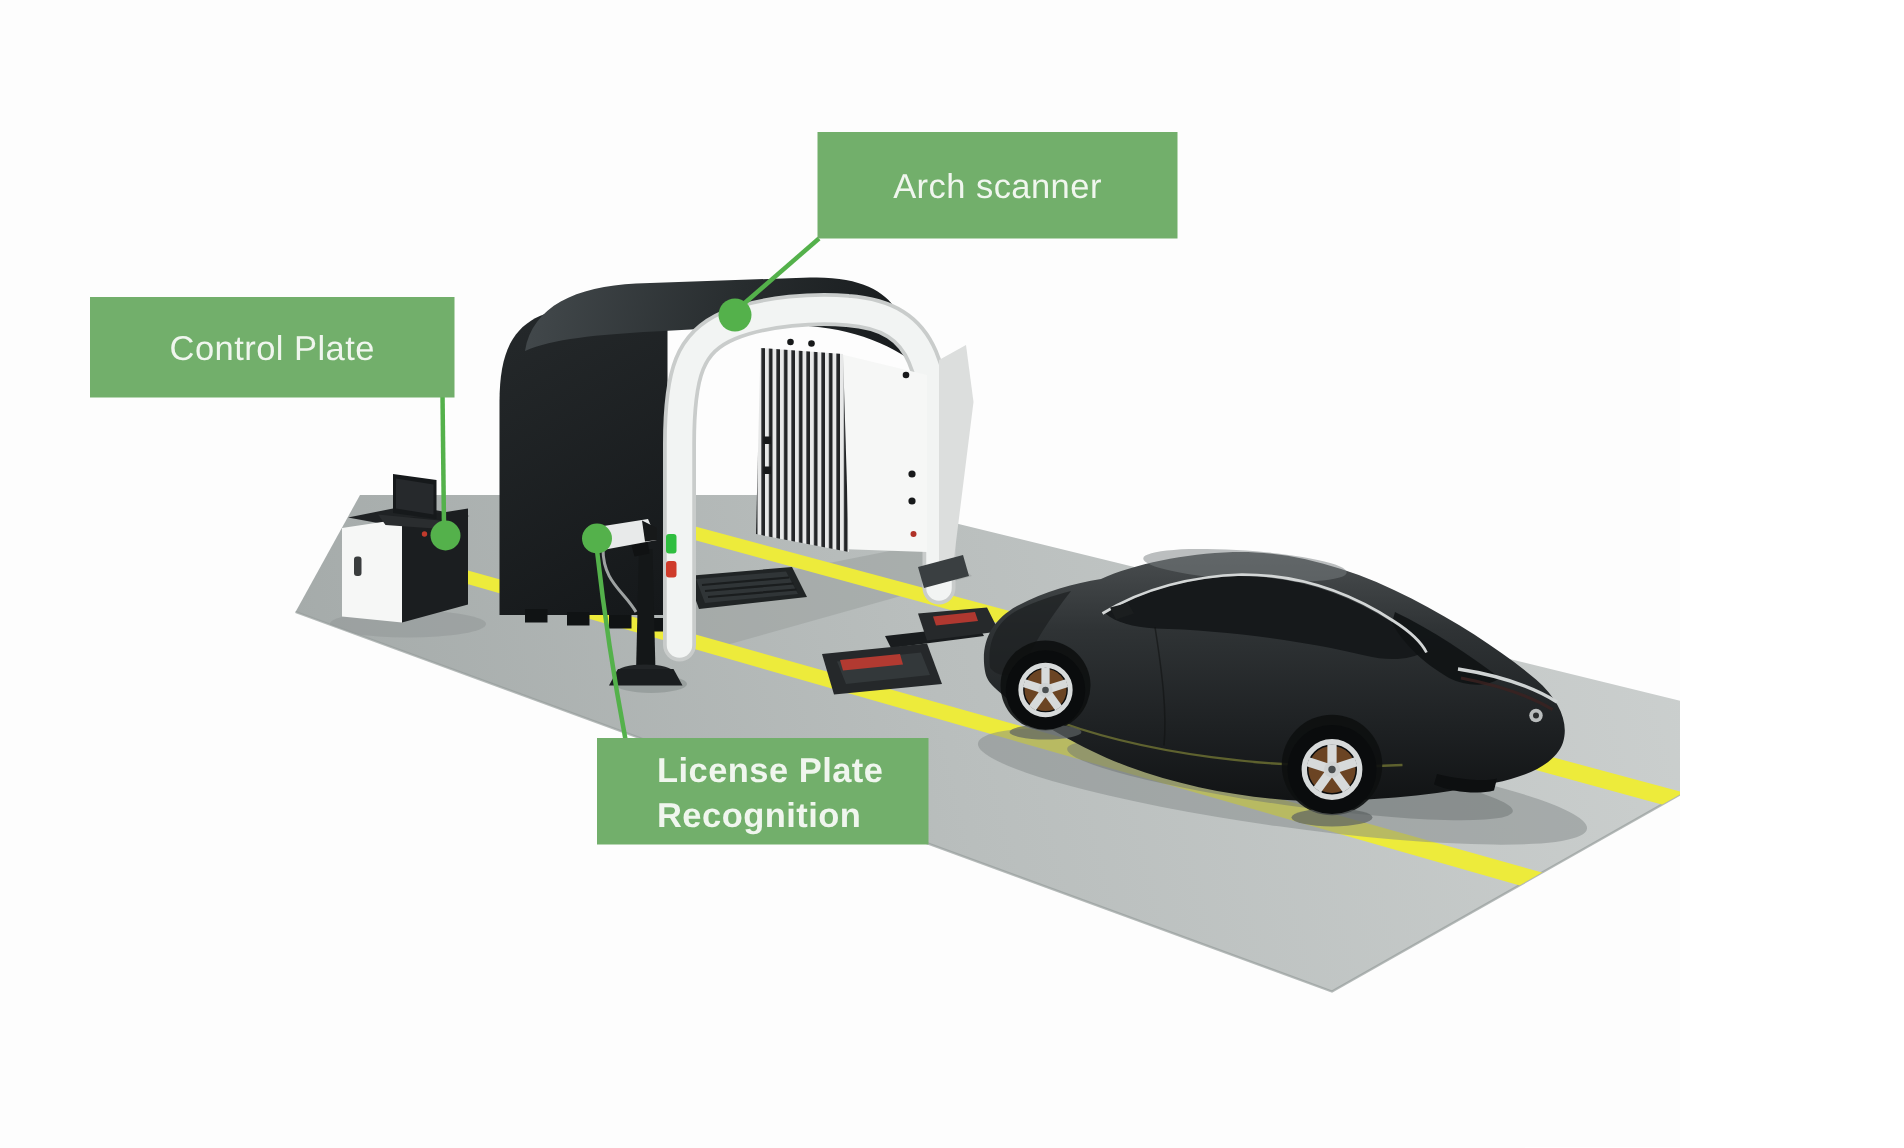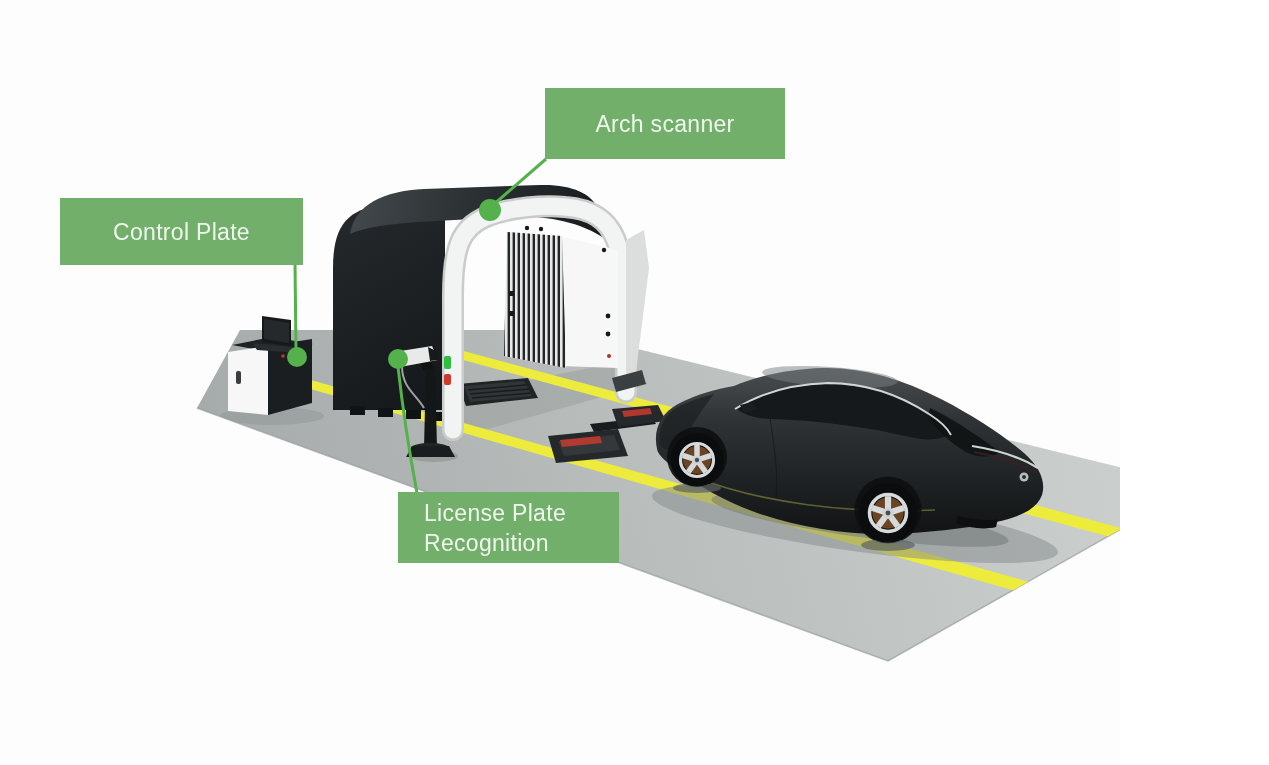--- a/index.html
+++ b/index.html
@@ -17,22 +17,23 @@
     color:var(--label-text,#f0f6ee);
     display:flex;align-items:center;justify-content:center;
     font-size:23px;letter-spacing:.3px;
     line-height:30px;
     user-select:none;
   }
   .callout.two-line{
     flex-direction:column;
     align-items:flex-start;
     justify-content:center;
-    padding-left:26px;
+    padding-left:40px;
     box-sizing:border-box;
+    font-weight:bold;
   }
   #label-arch{left:545px;top:88px;width:240px;height:71px;}
   #label-control{left:60px;top:198px;width:243px;height:67px;}
   #label-lpr{left:398px;top:492px;width:221px;height:71px;}
   .c-road{fill:url(#roadGrad);}
   .c-stripe{fill:var(--lane-marking,#edeb3b);}
   .c-connector{stroke:var(--connector,#54b14b);}
   .c-dot{fill:var(--connector,#54b14b);}
 </style>
 </head>

